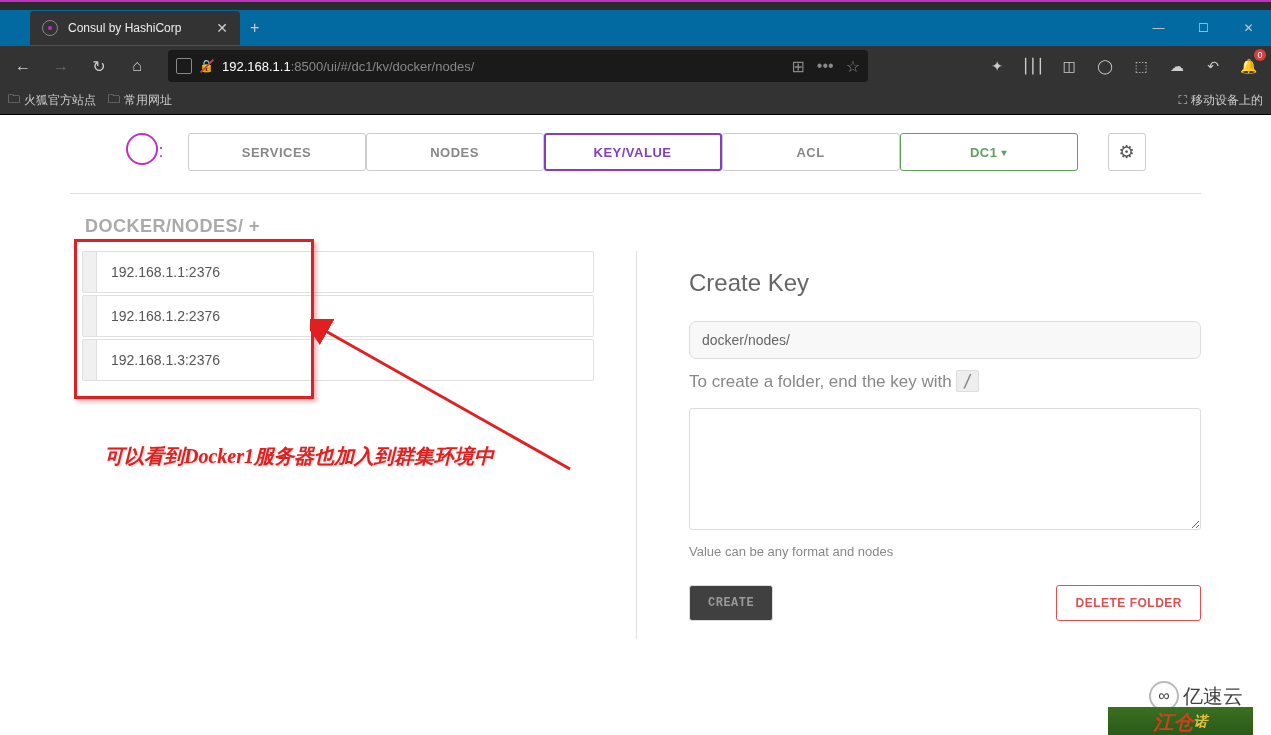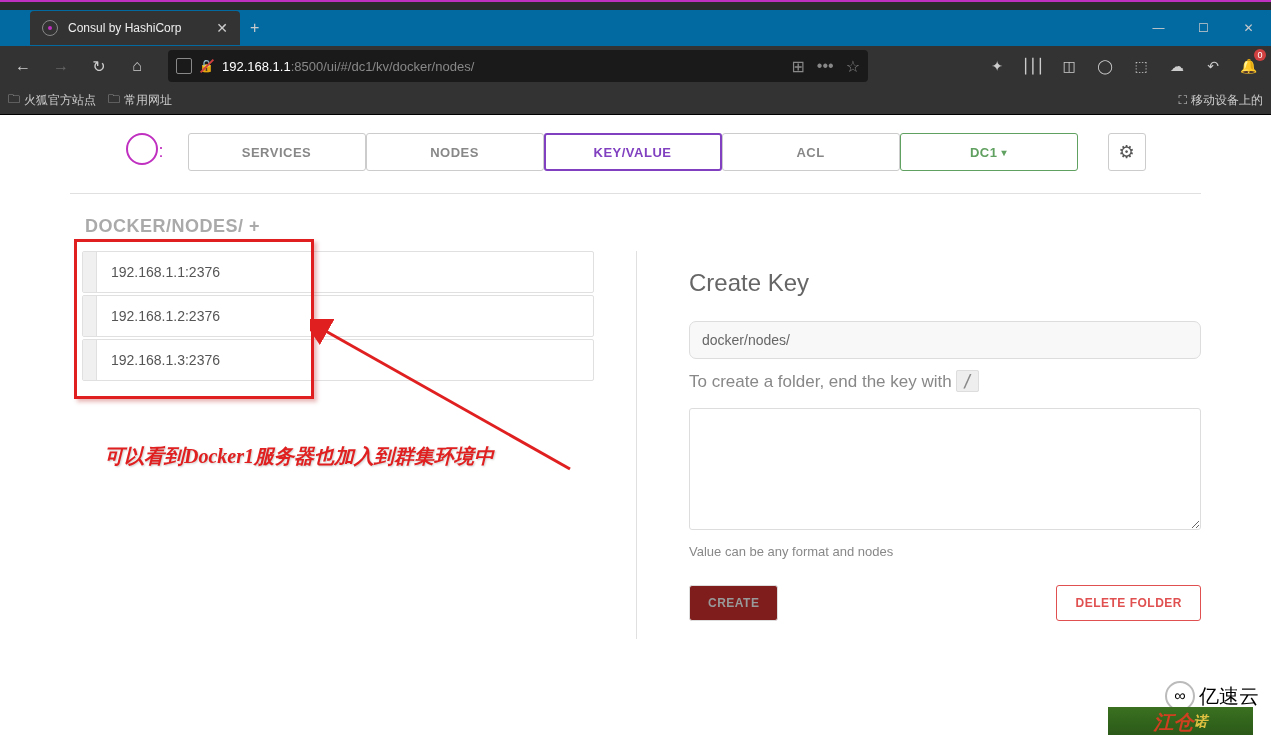--- a/index.html
+++ b/index.html
@@ -57,23 +57,23 @@
 .arrow-svg { position: absolute; top: 68px; left: 240px; z-index: 6; pointer-events: none; }
 .right-col { flex: 1; border-left: 1px solid #e0e0e0; padding: 18px 0 18px 52px; }
 .panel-title { font-size: 24px; color: #666; font-weight: normal; margin-bottom: 24px; }
 .key-input { width: 100%; height: 38px; border: 1px solid #ddd; border-radius: 7px; padding: 0 12px; font-size: 14px; color: #666; background: #f8f8f8; }
 .helper-text { font-size: 17px; color: #888; margin-top: 12px; }
 .slash-badge { background: #eee; border: 1px solid #ddd; padding: 0 5px; border-radius: 2px; font-family: monospace; }
 .value-textarea { width: 100%; height: 122px; border: 1px solid #ddd; border-radius: 3px; margin-top: 16px; padding: 8px; font-size: 13px; resize: both; }
 .helper-text2 { font-size: 13px; color: #888; margin-top: 10px; }
 .action-row { display: flex; justify-content: space-between; margin-top: 26px; }
 .btn { height: 36px; padding: 0 18px; border-radius: 3px; font-size: 12px; font-weight: bold; letter-spacing: 0.5px; cursor: pointer; display: flex; align-items: center; }
-.btn-create { border: 1px solid #ddd; background: #7f1d1d; color: #999; }
+.btn-create { border: 1px solid #ddd; background: #404040; color: #999; font-family: Liberation Mono, monospace; }
 .btn-delete { border: 1px solid #e05050; background: #fff; color: #e05050; }
-.watermark-logo { position: absolute; right: 12px; bottom: 28px; font-size: 20px; color: #000000; display: flex; align-items: center; gap: 4px; }
+.watermark-logo { position: absolute; right: 28px; bottom: 28px; font-size: 20px; color: #404040; display: flex; align-items: center; gap: 4px; }
 .watermark-logo::before { content: '∞'; border: 2px solid #bbb; border-radius: 50%; width: 26px; height: 26px; display: flex; align-items: center; justify-content: center; font-size: 16px; }
 .watermark-badge { position: absolute; right: 18px; bottom: 2px; width: 145px; height: 30px; background: linear-gradient(#3a7020, #2a5818); display: flex; align-items: center; justify-content: center; font-size: 20px; font-weight: bold; font-style: italic; font-family: 'SimSun', serif; }
 .watermark-badge span.red { color: #d04020; }
 .watermark-badge span.gold { color: #e0c040; font-size: 14px; }
 </style>
 </head>
 <body>
 
 <div class="browser-chrome">
   <div class="titlebar"></div>

